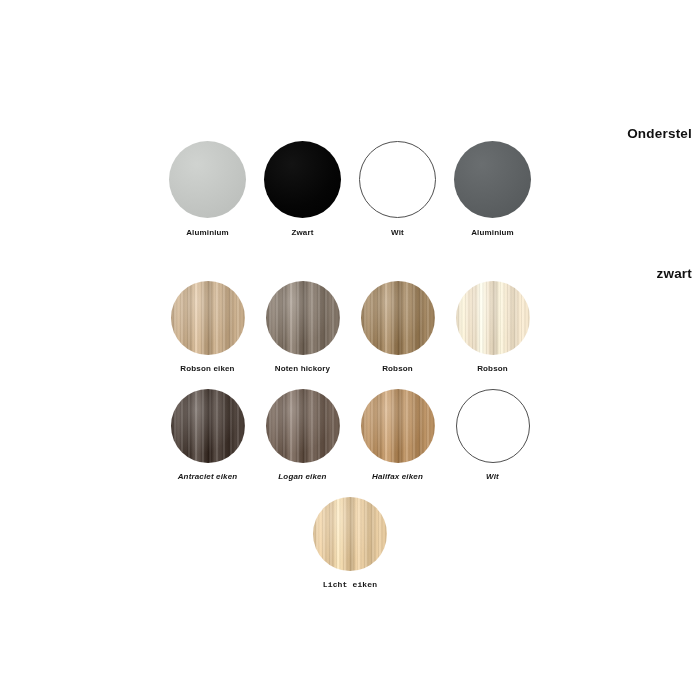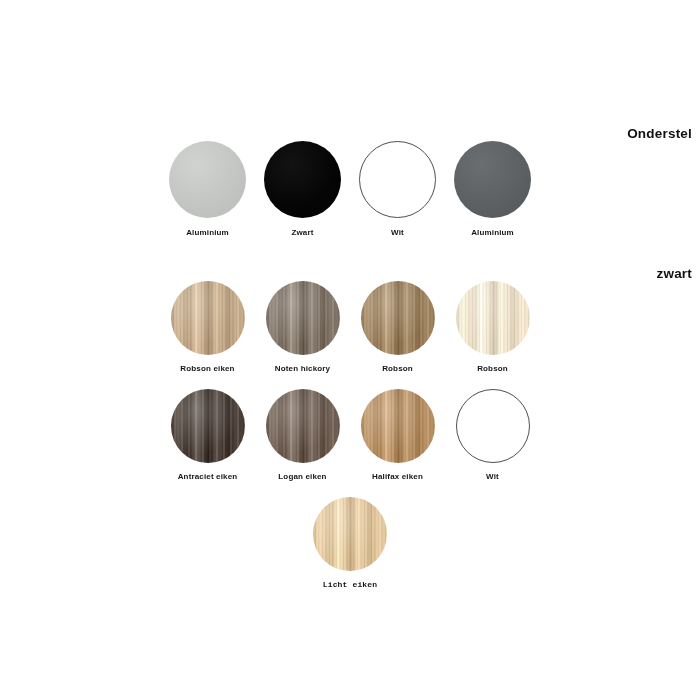--- a/index.html
+++ b/index.html
@@ -58,21 +58,21 @@
   
   #onderstel-title { position: absolute; left: 0; right: 0; top: 118px; }
   #onderstel-row   { position: absolute; left: 0; right: 0; top: 141px; }
   #onderstel-row .swatch { width: 95px; }
   #onderstel-row .swatch-disc { width: 77px; height: 77px; }
   #onderstel-row .swatch-label { margin-top: 10px; }
 
   
   #blad-title   { position: absolute; left: 0; right: 0; top: 258px; }
   #blad-row-1   { position: absolute; left: 0; right: 0; top: 281px; align-items: flex-end; }
-  #blad-row-2   { position: absolute; left: 0; right: 0; top: 389px; }
+  #blad-row-2   { position: absolute; left: 0; right: 0; top: 389px; font-style: italic; }
   #blad-row-3   { position: absolute; left: 0; right: 0; top: 497px; font-family: Liberation Mono, monospace; }
   .blad-grid .swatch { width: 95px; }
   .blad-grid .swatch-disc { width: 74px; height: 74px; }
   .blad-grid .swatch-label { margin-top: 9px; }
 
   
   .outline {
     border: 1px solid #4f4f4f;
     box-sizing: border-box;
     background: #ffffff;

